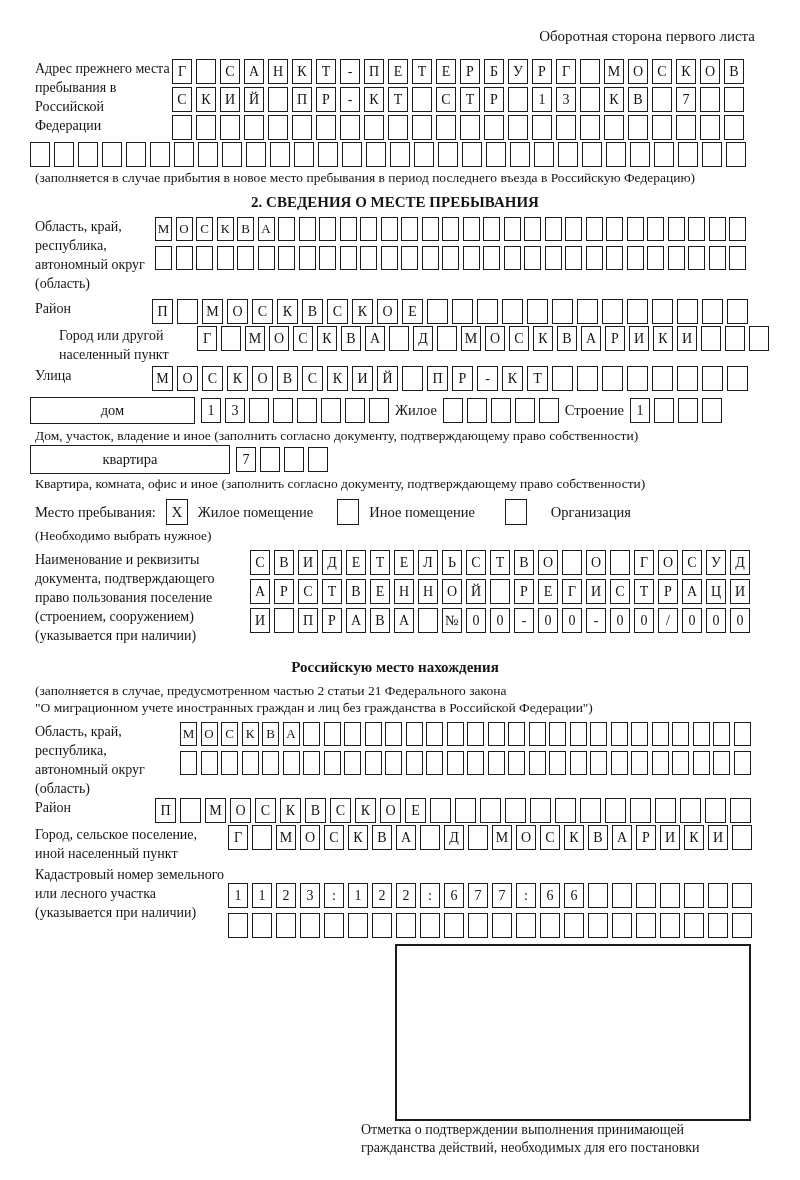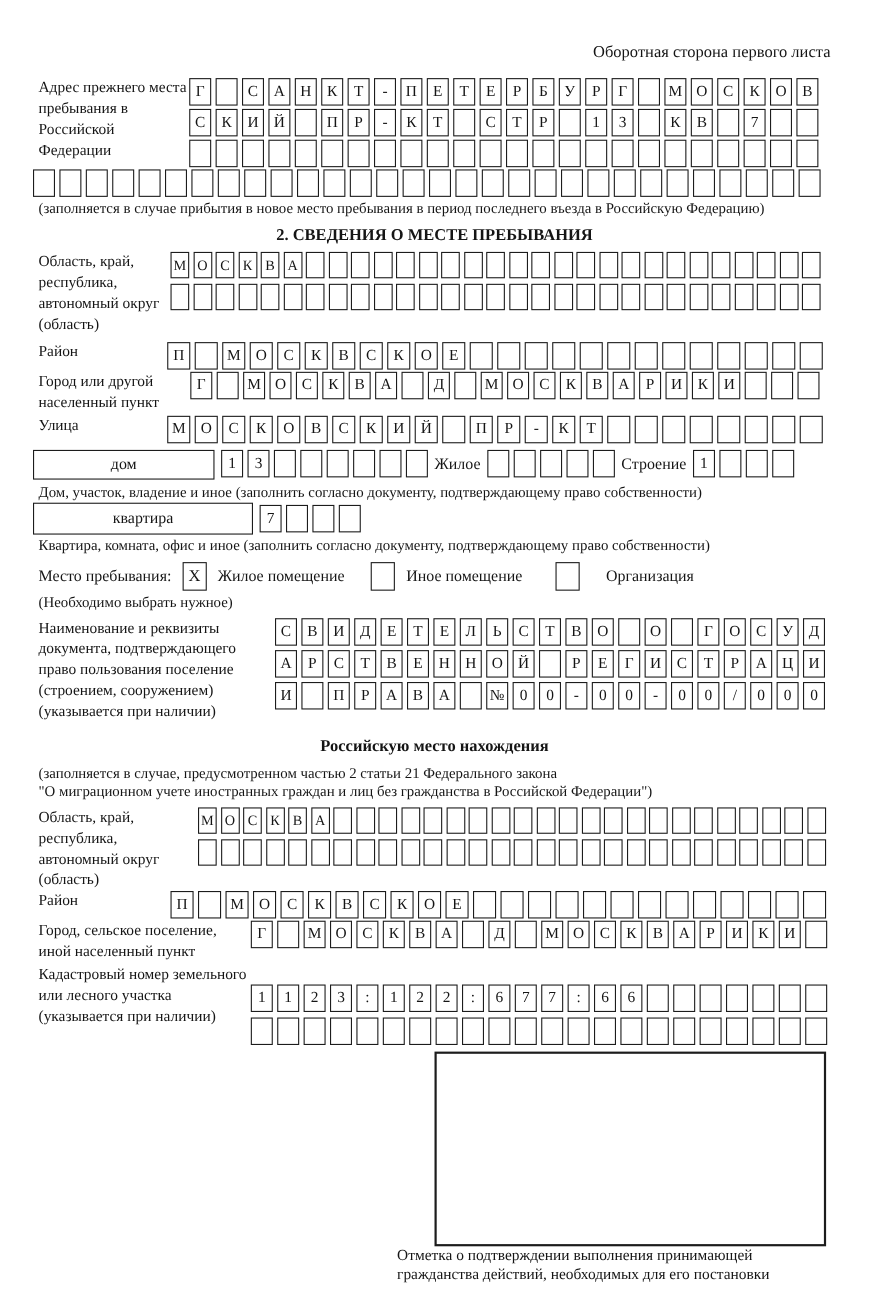--- a/index.html
+++ b/index.html
@@ -2,21 +2,21 @@
 <html><head>
 <meta charset="utf-8">
 <style>
   * { box-sizing: border-box; margin: 0; padding: 0; }
   html, body { background: #ffffff; }
   .page {
     width: 800px; height: 1180px;
     background: #ffffff;
     color: #151515;
     font-family: "Liberation Serif", "DejaVu Serif", serif;
-    padding: 40px 45px 0 35px;
+    padding: 28px 45px 0 35px;
     position: relative;
     overflow: hidden;
   }
   .hdr { text-align: right; font-size: 15px; }
 
   .lblcol { font-size: 14px; line-height: 19px; flex: none; }
   .flexrow { display: flex; align-items: flex-start; }
 
   .boxcol { display: flex; flex-direction: column; gap: 3px; }
 
@@ -271,21 +271,21 @@
         <span class="cell"></span>
         <span class="cell"></span>
         <span class="cell"></span>
         <span class="cell"></span>
         <span class="cell"></span>
         <span class="cell"></span>
       </div>
   </div>
 
   <div class="flexrow mt2">
-    <div class="lblcol" style="width:138px;">Город или другой населенный пункт</div>
+    <div class="lblcol" style="width:138px;margin-left:24px;">Город или другой населенный пункт</div>
     <div class="boxrow">
         <span class="cell">Г</span>
         <span class="cell"></span>
         <span class="cell">М</span>
         <span class="cell">О</span>
         <span class="cell">С</span>
         <span class="cell">К</span>
         <span class="cell">В</span>
         <span class="cell">А</span>
         <span class="cell"></span>
@@ -330,21 +330,21 @@
         <span class="cell"></span>
         <span class="cell"></span>
         <span class="cell"></span>
         <span class="cell"></span>
         <span class="cell"></span>
         <span class="cell"></span>
         <span class="cell"></span>
       </div>
   </div>
 
-  <div class="flexrow mt6" style="margin-left:-5px; gap:6px; ">
+  <div class="flexrow mt6" style="margin-left:-5px; gap:6px; align-items:center;">
     <div class="labelbox" style="width:165px;">дом</div>
     <div class="boxrow">
         <span class="cell">1</span>
         <span class="cell">3</span>
         <span class="cell"></span>
         <span class="cell"></span>
         <span class="cell"></span>
         <span class="cell"></span>
         <span class="cell"></span>
         <span class="cell"></span>

